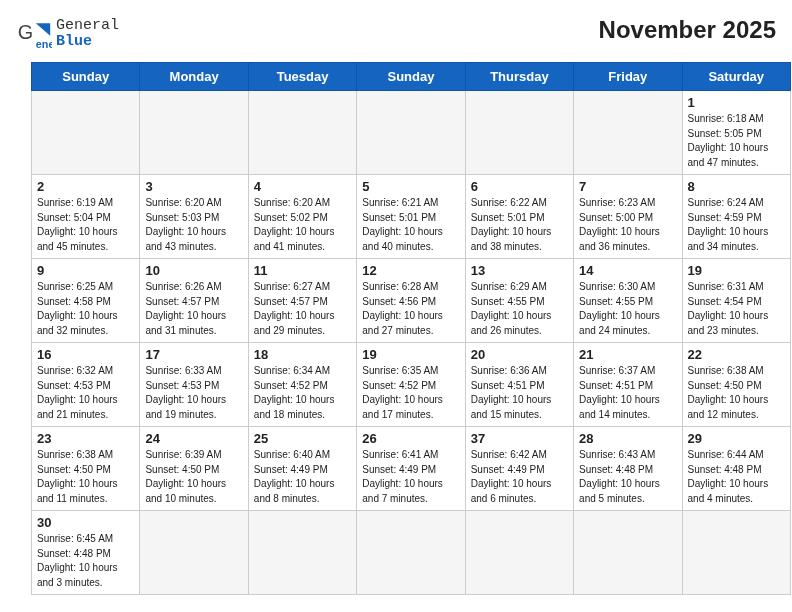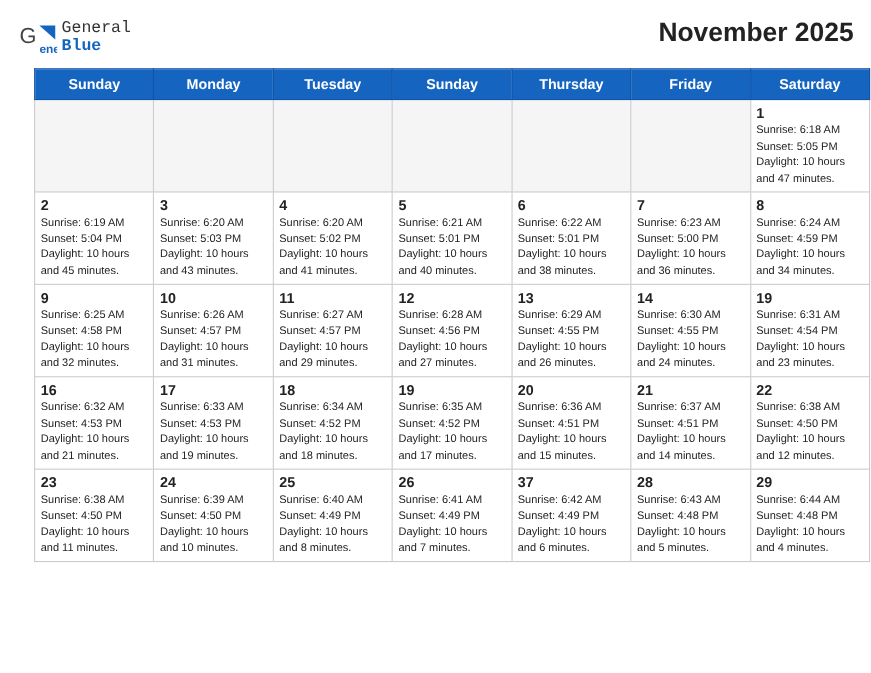--- a/index.html
+++ b/index.html
@@ -250,14 +250,26 @@
         </td>
         <td>
           <span class="day-number">28</span>
           <div class="day-info">Sunrise: 6:43 AM<br>Sunset: 4:48 PM<br>Daylight: 10 hours and 5 minutes.</div>
         </td>
         <td>
           <span class="day-number">29</span>
           <div class="day-info">Sunrise: 6:44 AM<br>Sunset: 4:48 PM<br>Daylight: 10 hours and 4 minutes.</div>
         </td>
       </tr>
+      <tr>
+        <td>
+          <span class="day-number">30</span>
+          <div class="day-info">Sunrise: 6:45 AM<br>Sunset: 4:48 PM<br>Daylight: 10 hours and 3 minutes.</div>
+        </td>
+        <td class="empty"></td>
+        <td class="empty"></td>
+        <td class="empty"></td>
+        <td class="empty"></td>
+        <td class="empty"></td>
+        <td class="empty"></td>
+      </tr>
     </tbody>
 </table>
 
 </body></html>

